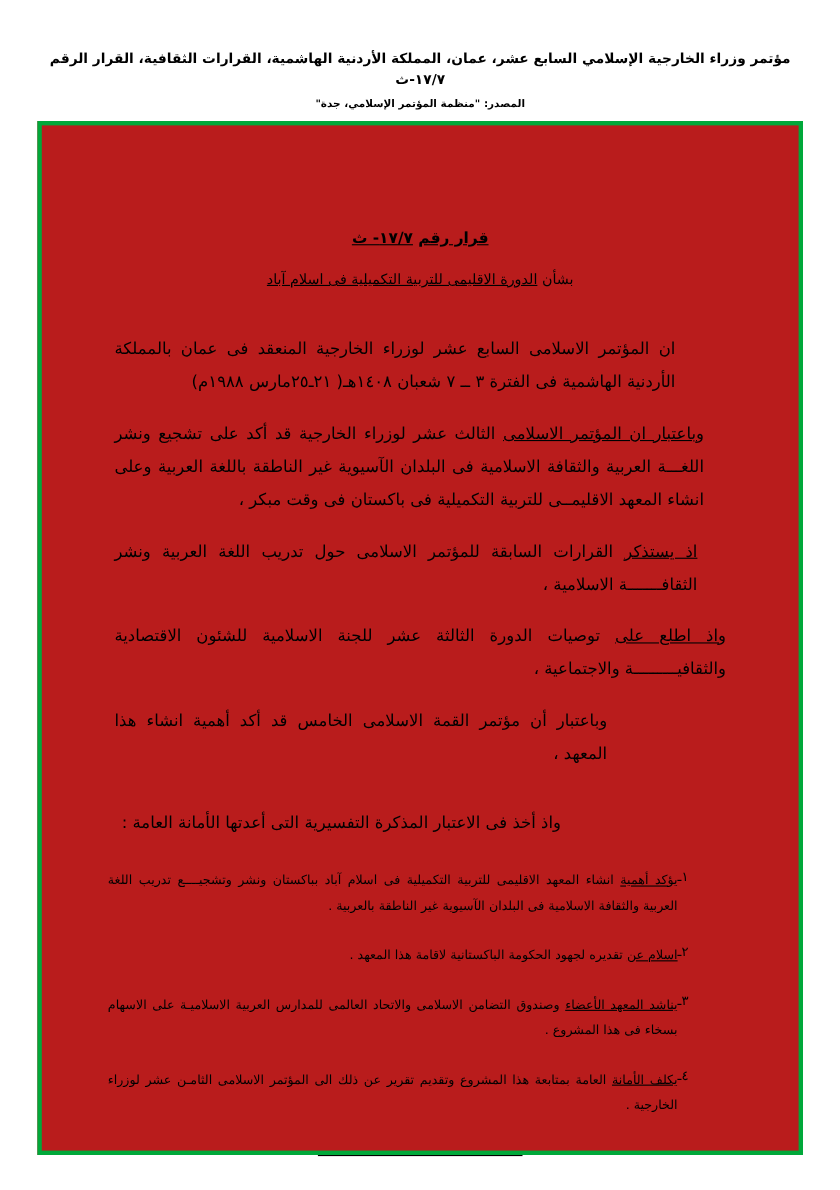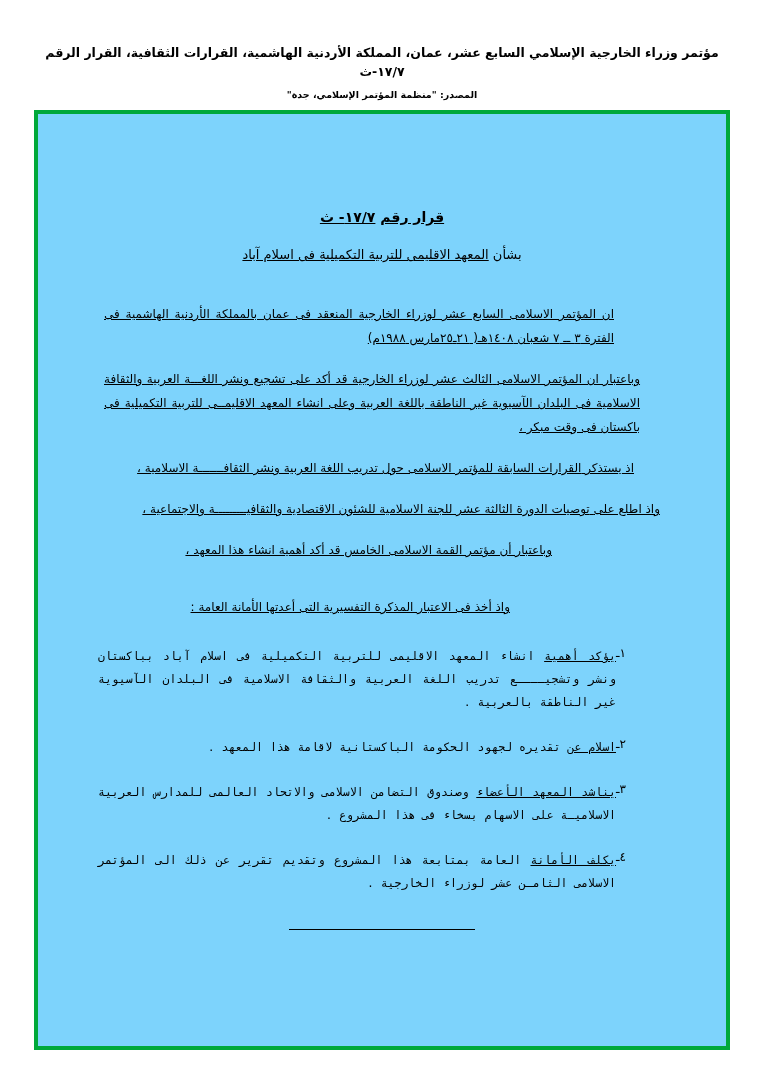--- a/index.html
+++ b/index.html
@@ -40,21 +40,21 @@
   }
   
   .frame {
     position: absolute;
     left: 34px;
     top: 110px;
     width: 696px;
     height: 940px;
     border: 4px solid #00a83a;
     box-sizing: border-box;
-    background: #7dd3fc;
+    background: #b91c1c;
   }
   .frame-inner {
     position: relative;
     width: 100%;
     height: 100%;
     box-sizing: border-box;
     padding: 95px 56px 20px 56px;
   }
   
   .res-number {
@@ -71,27 +71,26 @@
     text-align: center;
     font-size: 13px;
     margin-bottom: 40px;
     letter-spacing: 0.5px;
   }
   .res-subject span.u {
     text-decoration: underline;
   }
   
   .para {
-    font-size: 12px;
+    font-size: 15px;
     line-height: 2.0;
     text-align: justify;
     text-align-last: right;
     margin-bottom: 17px;
     letter-spacing: 0.4px;
-    text-decoration: underline;
   }
   .para.indent-a { padding-right: 56px; padding-left: 10px; }
   .para.indent-b { padding-right: 36px; padding-left: 10px; }
   .para.indent-c { padding-right: 30px; padding-left: 10px; }
   .para.indent-d { padding-right: 10px; padding-left: 10px; }
   .para.indent-e { padding-right: 118px; padding-left: 10px; }
   .para.indent-f { padding-right: 160px; padding-left: 10px; margin-top: 33px; }
   .u { text-decoration: underline; }
   
   .clauses {
@@ -111,21 +110,20 @@
     letter-spacing: 0.5px;
   }
   .clause-text {
     flex: 1 1 auto;
     font-size: 11.5px;
     line-height: 2.0;
     text-align: justify;
     text-align-last: right;
     letter-spacing: 0.4px;
     padding-left: 4px;
-    font-family: Liberation Mono, monospace;
   }
   
   .end-rule {
     margin: 34px auto 0 auto;
     width: 186px;
     border-top: 1.5px solid #000000;
   }
 </style>
 </head>
 <body>
@@ -140,21 +138,21 @@
   <div class="frame">
     <div class="frame-inner">
 
       <div class="res-number">
         <span class="u">قرار رقم</span>
         <span class="u">١٧/٧- ث</span>
       </div>
 
       <div class="res-subject">
         <span>بشأن</span>
-        <span class="u">المعهد الاقليمى للتربية التكميلية فى اسلام آباد</span>
+        <span class="u">الدورة الاقليمى للتربية التكميلية فى اسلام آباد</span>
       </div>
 
       <div class="para indent-a">
         <span>ان المؤتمر الاسلامى السابع عشر لوزراء الخارجية المنعقد فى عمان بالمملكة الأردنية الهاشمية فى الفترة ٣ ــ ٧ شعبان ١٤٠٨هـ( ٢١ـ٢٥مارس ١٩٨٨م)</span>
       </div>
 
       <div class="para indent-c">
         <span class="u">وباعتبار ان المؤتمر الاسلامى</span>
         <span>الثالث عشر لوزراء الخارجية قد أكد على تشجيع ونشر اللغـــة العربية والثقافة الاسلامية فى البلدان الآسيوية غير الناطقة باللغة العربية وعلى انشاء المعهد الاقليمــى للتربية التكميلية فى باكستان فى وقت مبكر ،</span>
       </div>

